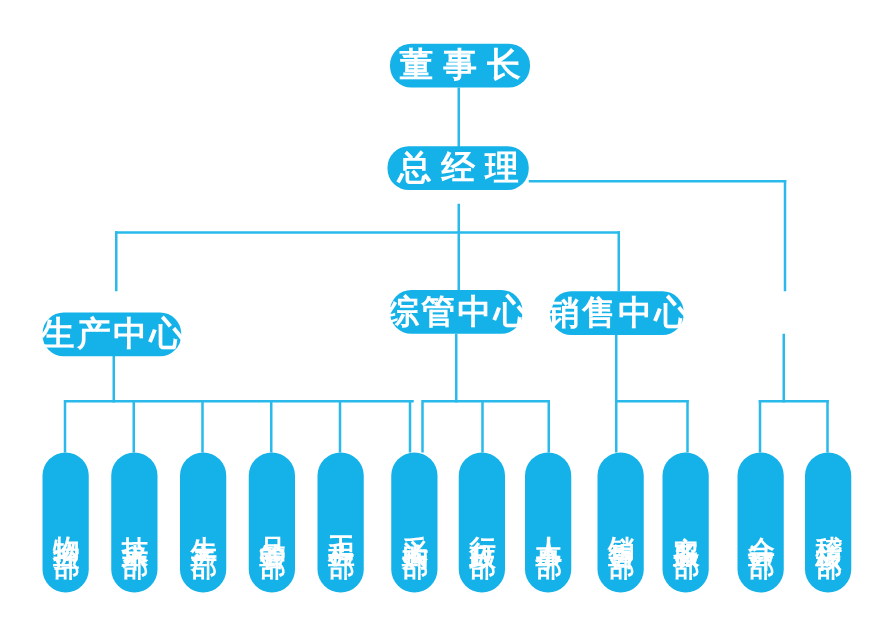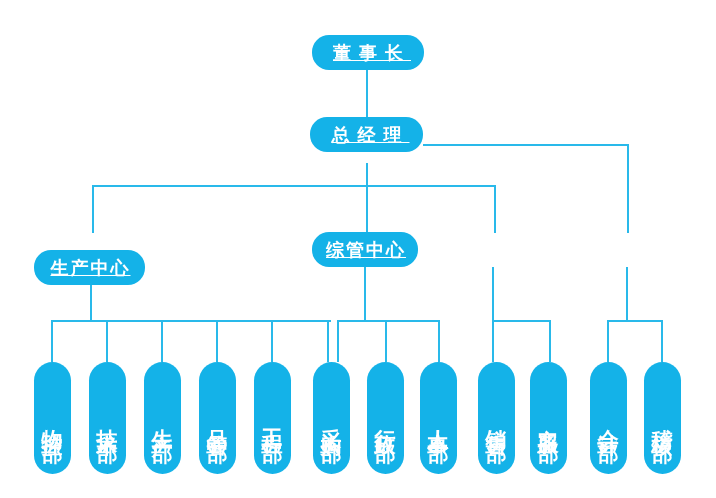--- a/index.html
+++ b/index.html
@@ -25,24 +25,23 @@
   .node{
     position:absolute;
     height:35px;
     background:var(--accent);
     color:var(--text);
     border-radius:17px;
     display:flex;
     align-items:center;
     justify-content:center;
     font-weight:bold;
-    font-size:18px;
+    font-size:27px;
     line-height:1;
     white-space:nowrap;
-    text-decoration:underline;
   }
   .node.sp3{letter-spacing:8px;padding-left:8px;}
   .node.sp4{letter-spacing:2px;padding-left:2px;}
   
   .dept{
     position:absolute;
     top:362px;
     width:37px;
     height:112px;
     background:var(--accent);
@@ -101,20 +100,21 @@
   <div class="hl" style="left:607px;top:320px;width:56px;"></div>
   <div class="vl" style="left:607px;top:320px;height:42px;"></div>
   <div class="vl" style="left:661px;top:320px;height:42px;"></div>
 
   <div class="node sp3" style="left:312px;top:35px;width:112px;">董事长</div>
 
   <div class="node sp3" style="left:310px;top:117px;width:113px;">总经理</div>
 
   <div class="node sp4" style="left:34px;top:250px;width:111px;text-align:center;">生产中心</div>
   <div class="node sp4" style="left:312px;top:232px;width:106px;">综管中心</div>
+  <div class="node sp4" style="left:440px;top:233px;width:107px;">销售中心</div>
 
   <div class="dept" style="left:34px;">物控部</div>
   <div class="dept" style="left:89px;">技术部</div>
   <div class="dept" style="left:144px;">生产部</div>
   <div class="dept" style="left:199px;">品管部</div>
   <div class="dept" style="left:254px;">工程部</div>
   <div class="dept" style="left:313px;">采购部</div>
   <div class="dept" style="left:367px;">行政部</div>
   <div class="dept" style="left:420px;">人事部</div>
   <div class="dept" style="left:478px;">销售部</div>

